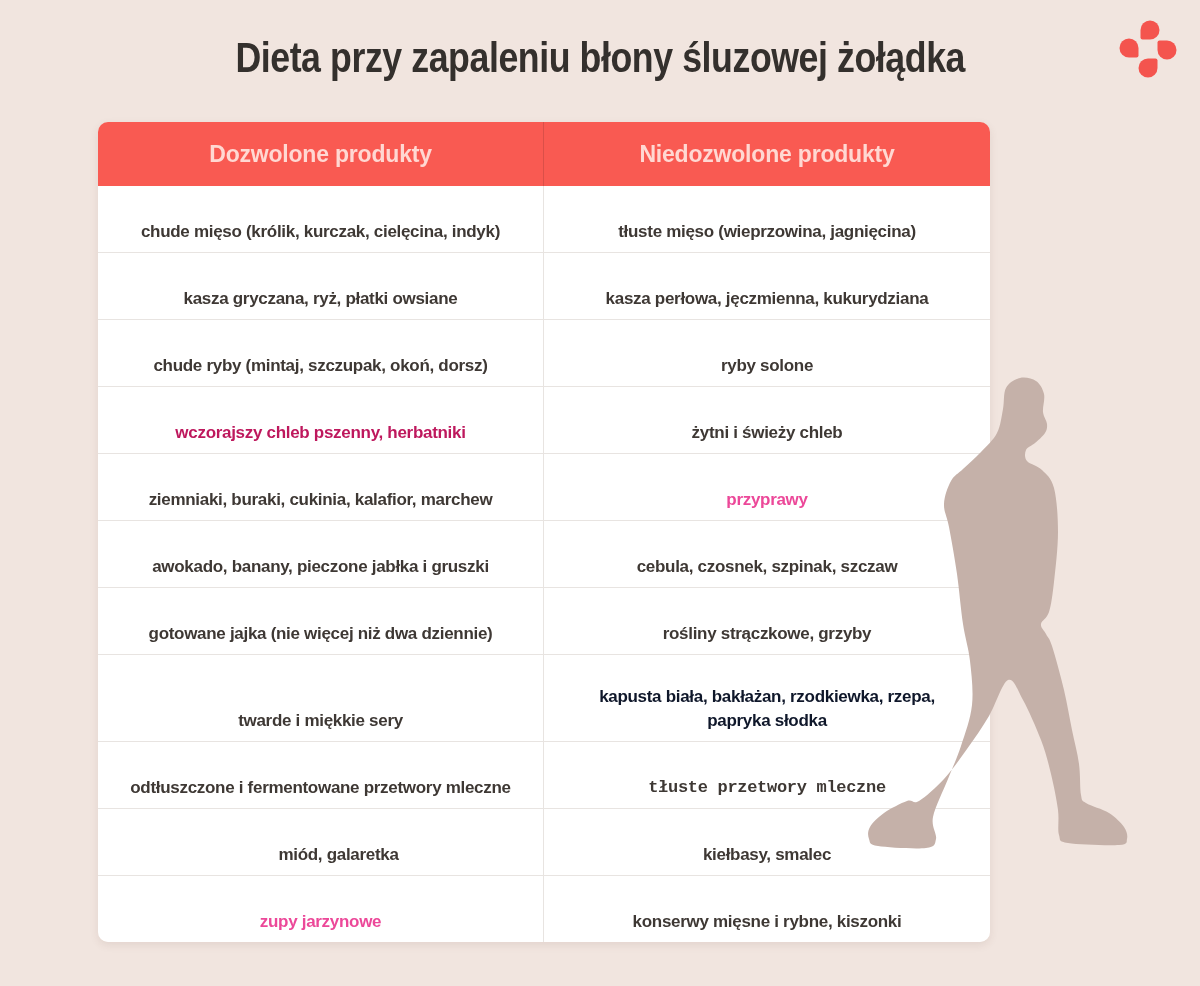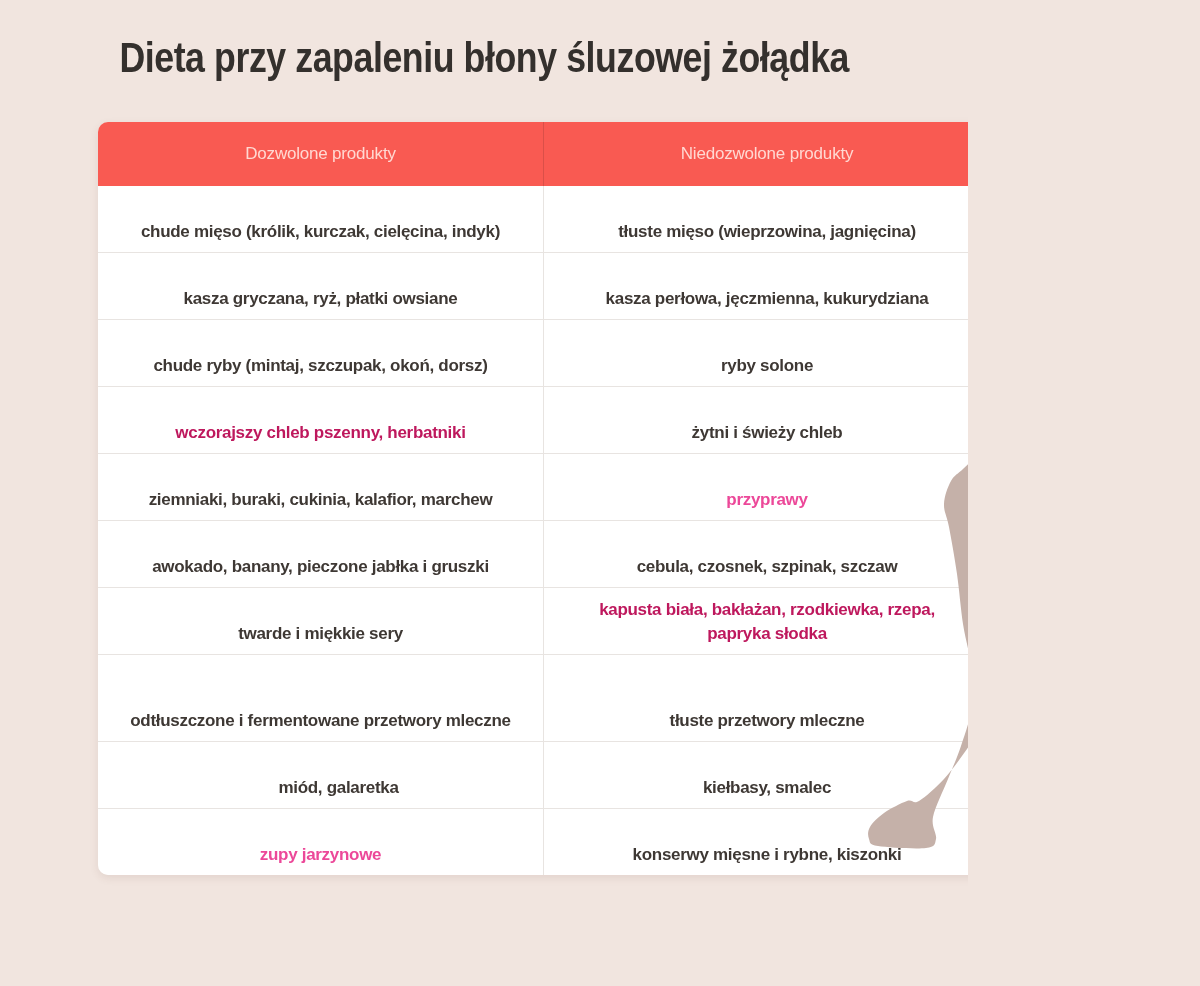--- a/index.html
+++ b/index.html
@@ -1,28 +1,28 @@
 <!DOCTYPE html>
 <html><head>
 <meta charset="utf-8">
 <style>
   html,body{margin:0;padding:0;background:#f1e5df;}
-  .canvas{position:relative;width:968px;height:986px;background:#f1e5df;overflow:hidden;
+  .canvas{position:relative;width:1200px;height:986px;background:#f1e5df;overflow:hidden;
           font-family:"Liberation Sans",sans-serif;}
   .title{position:absolute;top:36px;left:0;width:100%;margin:0;text-align:center;
          font-size:42px;font-weight:bold;color:#34302d;line-height:1.05;}
   .title-inner{display:inline-block;transform:scaleX(.85);transform-origin:center;
          letter-spacing:-.5px;white-space:nowrap;}
   .logo{position:absolute;left:1112px;top:12px;width:72px;height:72px;}
   .table{position:absolute;left:98px;top:122px;width:892px;border-radius:10px;
          box-shadow:0 3px 9px rgba(95,60,50,.10);}
   .thead{display:grid;grid-template-columns:1fr 1fr;height:64px;
          border-radius:10px 10px 0 0;overflow:hidden;}
   .th{display:flex;align-items:center;justify-content:center;
-      font-size:17px;font-weight:normal;letter-spacing:-.2px;}
+      font-size:23px;font-weight:bold;letter-spacing:-.2px;}
   .th:first-child{border-right:1px solid rgba(0,0,0,.12);}
   .tbody{background:#ffffff;border-radius:0 0 10px 10px;overflow:hidden;}
   .trow{display:grid;grid-template-columns:1fr 1fr;min-height:66px;}
   .trow:nth-child(8){min-height:86px;}
   .trow + .trow{border-top:1px solid #e8e4e1;}
   .cell{display:flex;align-items:flex-end;justify-content:center;text-align:center;
         padding:8px 14px;font-size:17px;font-weight:bold;letter-spacing:-.3px;
         line-height:1.4;}
   .cell.allowed{border-right:1px solid #e8e4e1;}
   .cell span{max-width:396px;}
@@ -91,31 +91,39 @@
         <div class="trow">
           <div class="cell allowed" style="color: rgb(62, 56, 52);">
             <span>awokado, banany, pieczone jabłka i gruszki</span>
           </div>
           <div class="cell forbidden" style="color: rgb(62, 56, 52);">
             <span>cebula, czosnek, szpinak, szczaw</span>
           </div>
         </div>
         <div class="trow">
           <div class="cell allowed" style="color: rgb(62, 56, 52);">
+            <span>gotowane jajka (nie więcej niż dwa dziennie)</span>
+          </div>
+          <div class="cell forbidden" style="color: rgb(62, 56, 52);">
+            <span>rośliny strączkowe, grzyby</span>
+          </div>
+        </div>
+        <div class="trow">
+          <div class="cell allowed" style="color: rgb(62, 56, 52);">
             <span>twarde i miękkie sery</span>
           </div>
-          <div class="cell forbidden" style="color: #be185d;">
+          <div class="cell forbidden" style="color: #0f172a;">
             <span>kapusta biała, bakłażan, rzodkiewka, rzepa, papryka słodka</span>
           </div>
         </div>
         <div class="trow">
           <div class="cell allowed" style="color: rgb(62, 56, 52);">
             <span>odtłuszczone i fermentowane przetwory mleczne</span>
           </div>
-          <div class="cell forbidden" style="color: rgb(62, 56, 52);">
+          <div class="cell forbidden" style="color: rgb(62, 56, 52); font-family: Liberation Mono, monospace;">
             <span>tłuste przetwory mleczne</span>
           </div>
         </div>
         <div class="trow">
           <div class="cell allowed" style="color: rgb(62, 56, 52); margin-left: 36px;">
             <span>miód, galaretka</span>
           </div>
           <div class="cell forbidden" style="color: rgb(62, 56, 52);">
             <span>kiełbasy, smalec</span>
           </div>

